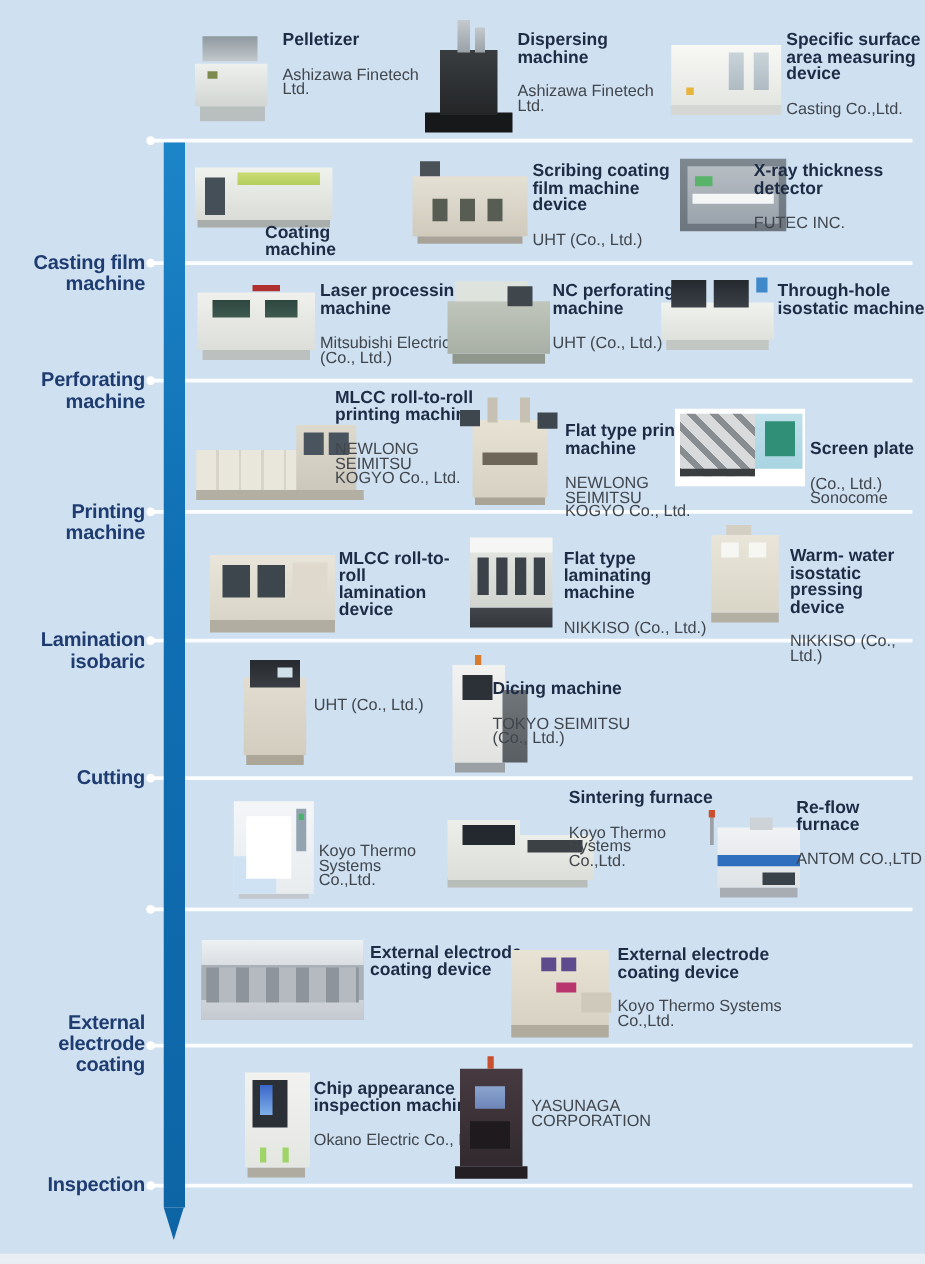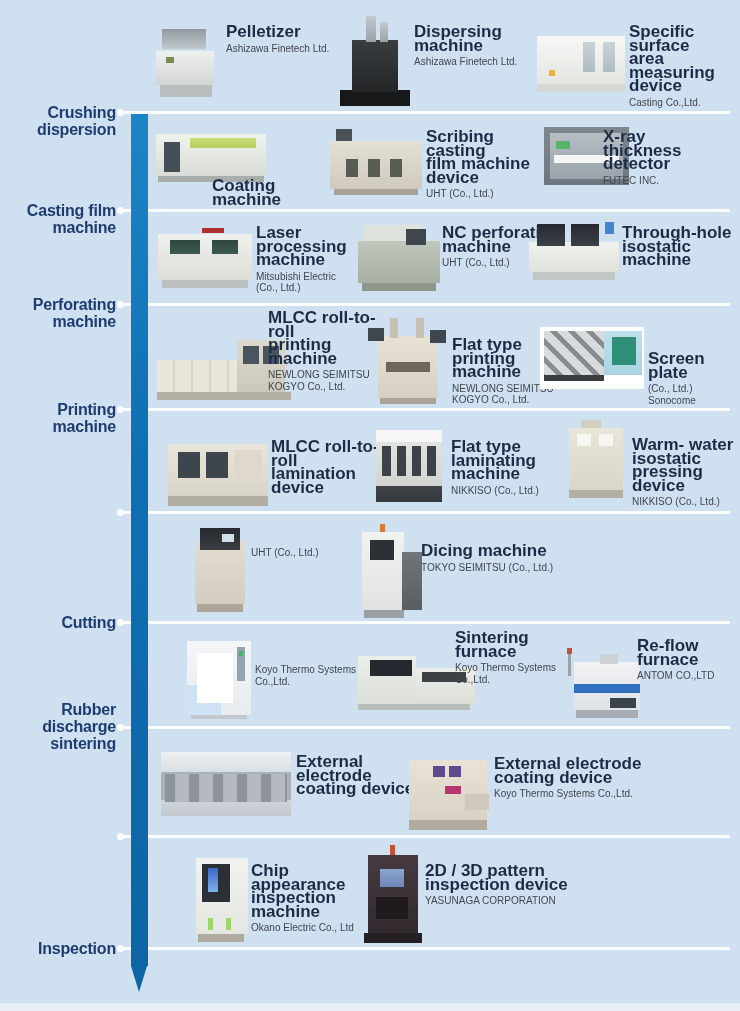--- a/index.html
+++ b/index.html
@@ -10,22 +10,22 @@
   .sdot{position:absolute;left:117px;width:7px;height:7px;border-radius:50%;background:#fff}
   .slabel{position:absolute;left:0;width:116px;text-align:right;font-size:16px;font-weight:bold;
           color:#1e3c70;line-height:17px;white-space:pre-line;letter-spacing:-0.2px}
   .bar{position:absolute;left:131px;top:114px;width:17px;height:852px;
        background:linear-gradient(180deg,#1c85c7,#0f6fb3 40%,#0d65a5)}
   .barhead{position:absolute;left:131px;top:966px;width:0;height:0;
        border-left:8.5px solid transparent;border-right:8.5px solid transparent;
        border-top:26px solid #0d65a5}
   .img{position:absolute}
   .lbl{position:absolute}
-  .mt{font-size:17px;font-weight:bold;color:#1d2b45;line-height:13.5px;white-space:pre-line}
-  .mc{font-size:10px;color:#41464d;line-height:11.5px;white-space:pre-line;margin-top:4px}
+  .mt{font-size:14px;font-weight:bold;color:#1d2b45;line-height:13.5px;white-space:pre-line}
+  .mc{font-size:13px;color:#41464d;line-height:11.5px;white-space:pre-line;margin-top:15px}
 </style>
 </head>
 <body>
 
 <div class="canvas">
 
   <div class="sline" style="top:111px"></div>
   <div class="sline" style="top:209px"></div>
   <div class="sline" style="top:303px"></div>
   <div class="sline" style="top:408px"></div>
@@ -41,32 +41,32 @@
   <div class="sdot" style="top:109px"></div>
   <div class="sdot" style="top:207px"></div>
   <div class="sdot" style="top:301px"></div>
   <div class="sdot" style="top:406px"></div>
   <div class="sdot" style="top:509px"></div>
   <div class="sdot" style="top:619px"></div>
   <div class="sdot" style="top:724px"></div>
   <div class="sdot" style="top:833px"></div>
   <div class="sdot" style="top:945px"></div>
 
-  <div class="slabel" style="top:104px">Crushing
-dispersion</div>
   <div class="slabel" style="top:202px">Casting film
 machine</div>
   <div class="slabel" style="top:296px">Perforating
 machine</div>
   <div class="slabel" style="top:401px">Printing
 machine</div>
+  <div class="slabel" style="top:504px">Lamination
+isobaric</div>
   <div class="slabel" style="top:614px">Cutting</div>
-  <div class="slabel" style="top:701px">Rubber
-discharge
-sintering</div>
+  <div class="slabel" style="top:810px">External
+electrode
+coating</div>
   <div class="slabel" style="top:940px">Inspection</div>
 
   <div>
     <div class="img" style="left:152px;top:17px;width:68px;height:84px;background:linear-gradient(#8f999f,#c2c8cc) 10px 12px/44px 20px no-repeat,linear-gradient(#7d8a4f,#7d8a4f) 14px 40px/8px 6px no-repeat,linear-gradient(#eef0ed,#d2d6d3) 4px 34px/58px 34px no-repeat,linear-gradient(#b9bfbf,#b9bfbf) 8px 68px/52px 12px no-repeat"></div>
     <div class="lbl" style="left:226px;top:25px;width:120px">
       <div class="mt">Pelletizer</div>
       <div class="mc">Ashizawa Finetech Ltd.</div>
     </div>
   </div>
   <div>
@@ -88,21 +88,21 @@
 
   <div>
     <div class="img" style="left:156px;top:126px;width:110px;height:58px;background:linear-gradient(#c9dc74,#b4cd5e) 34px 12px/66px 10px no-repeat,linear-gradient(#454f57,#454f57) 8px 16px/16px 30px no-repeat,linear-gradient(#f0f2ee,#dadcd8) 0px 8px/110px 42px no-repeat,linear-gradient(#a9aeac,#a9aeac) 2px 50px/106px 6px no-repeat"></div>
     <div class="lbl" style="left:212px;top:179px;width:110px">
       <div class="mt">Coating machine</div>
     </div>
   </div>
   <div>
     <div class="img" style="left:330px;top:127px;width:92px;height:70px;background:linear-gradient(#4a5258,#4a5258) 6px 2px/16px 12px no-repeat,linear-gradient(#575d52,#575d52) 16px 32px/12px 18px no-repeat,linear-gradient(#575d52,#575d52) 38px 32px/12px 18px no-repeat,linear-gradient(#575d52,#575d52) 60px 32px/12px 18px no-repeat,linear-gradient(#e4e0d4,#cfcabc) 0px 14px/92px 48px no-repeat,linear-gradient(#a8a398,#a8a398) 4px 62px/84px 6px no-repeat"></div>
     <div class="lbl" style="left:426px;top:130px;width:120px">
-      <div class="mt">Scribing casting
+      <div class="mt">Scribing coating
 film machine device</div>
       <div class="mc">UHT (Co., Ltd.)</div>
     </div>
   </div>
   <div>
     <div class="img" style="left:544px;top:127px;width:85px;height:58px;background:linear-gradient(#f4f6f6,#f4f6f6) 10px 28px/65px 8px no-repeat,linear-gradient(#59b36b,#59b36b) 12px 14px/14px 8px no-repeat,linear-gradient(#b6bdc3,#9aa3ab) 6px 6px/73px 46px no-repeat,linear-gradient(#7e8890,#6d767e) 0px 0px/85px 58px no-repeat"></div>
     <div class="lbl" style="left:603px;top:130px;width:107px">
       <div class="mt">X-ray thickness
 detector</div>
       <div class="mc">FUTEC INC.</div>
@@ -187,21 +187,21 @@
   </div>
 
   <div>
     <div class="img" style="left:195px;top:526px;width:50px;height:88px;background:linear-gradient(#cfe0e8,#cfe0e8) 27px 8px/12px 8px no-repeat,linear-gradient(#26292d,#3a3e44) 5px 2px/40px 22px no-repeat,linear-gradient(#e2ddd0,#d2cdbf) 0px 16px/50px 62px no-repeat,linear-gradient(#aca699,#aca699) 2px 78px/46px 8px no-repeat"></div>
     <div class="lbl" style="left:251px;top:543px;width:120px">
       <div class="mc">UHT (Co., Ltd.)</div>
     </div>
   </div>
   <div>
     <div class="img" style="left:362px;top:524px;width:60px;height:94px;background:linear-gradient(#d97b2e,#d97b2e) 18px 0px/5px 8px no-repeat,linear-gradient(#2c3137,#2c3137) 8px 16px/24px 20px no-repeat,linear-gradient(#70757a,#595e63) 40px 28px/20px 58px no-repeat,linear-gradient(#f2f3f0,#e2e3e0) 0px 8px/42px 78px no-repeat,linear-gradient(#9aa0a4,#9aa0a4) 2px 86px/40px 8px no-repeat"></div>
-    <div class="lbl" style="left:421px;top:544px;width:140px">
+    <div class="lbl" style="left:394px;top:544px;width:140px">
       <div class="mt">Dicing machine</div>
       <div class="mc">TOKYO SEIMITSU (Co., Ltd.)</div>
     </div>
   </div>
 
   <div>
     <div class="img" style="left:187px;top:637px;width:64px;height:82px;background:linear-gradient(#49b26a,#49b26a) 52px 14px/4px 5px no-repeat,linear-gradient(#93a4b0,#93a4b0) 50px 10px/8px 34px no-repeat,linear-gradient(#ffffff,#ffffff) 10px 16px/36px 50px no-repeat,linear-gradient(#cfe2f3,#cfe2f3) 0px 48px/34px 30px no-repeat,linear-gradient(#f4f6f8,#e8ecef) 0px 4px/64px 74px no-repeat,linear-gradient(#c2c8cd,#c2c8cd) 4px 78px/56px 4px no-repeat"></div>
     <div class="lbl" style="left:255px;top:660px;width:130px">
       <div class="mc">Koyo Thermo Systems
 Co.,Ltd.</div>
@@ -243,20 +243,18 @@
     <div class="img" style="left:196px;top:852px;width:52px;height:90px;background:linear-gradient(#3a66c9,#7fb0e8) 12px 16px/10px 24px no-repeat,linear-gradient(#2b3037,#2b3037) 6px 12px/28px 38px no-repeat,linear-gradient(#9fd468,#9fd468) 12px 66px/5px 12px no-repeat,linear-gradient(#9fd468,#9fd468) 30px 66px/5px 12px no-repeat,linear-gradient(#f2f3f0,#e4e6e2) 0px 6px/52px 76px no-repeat,linear-gradient(#b0aba0,#b0aba0) 2px 82px/46px 8px no-repeat"></div>
     <div class="lbl" style="left:251px;top:864px;width:135px">
       <div class="mt">Chip appearance
 inspection machine</div>
       <div class="mc">Okano Electric Co., Ltd</div>
     </div>
   </div>
   <div>
     <div class="img" style="left:364px;top:845px;width:58px;height:98px;background:linear-gradient(#c9502e,#c9502e) 26px 0px/5px 10px no-repeat,linear-gradient(#8ba4cf,#6d86b8) 16px 24px/24px 18px no-repeat,linear-gradient(#1e1a1d,#1e1a1d) 12px 52px/32px 22px no-repeat,linear-gradient(#463a40,#322a2f) 4px 10px/50px 78px no-repeat,linear-gradient(#241f22,#241f22) 0px 88px/58px 10px no-repeat"></div>
     <div class="lbl" style="left:425px;top:864px;width:150px">
-      <div class="mt">2D / 3D pattern
-inspection device</div>
       <div class="mc">YASUNAGA CORPORATION</div>
     </div>
   </div>
 
   <div class="bstrip"></div>
 </div>
 
 </body></html>

